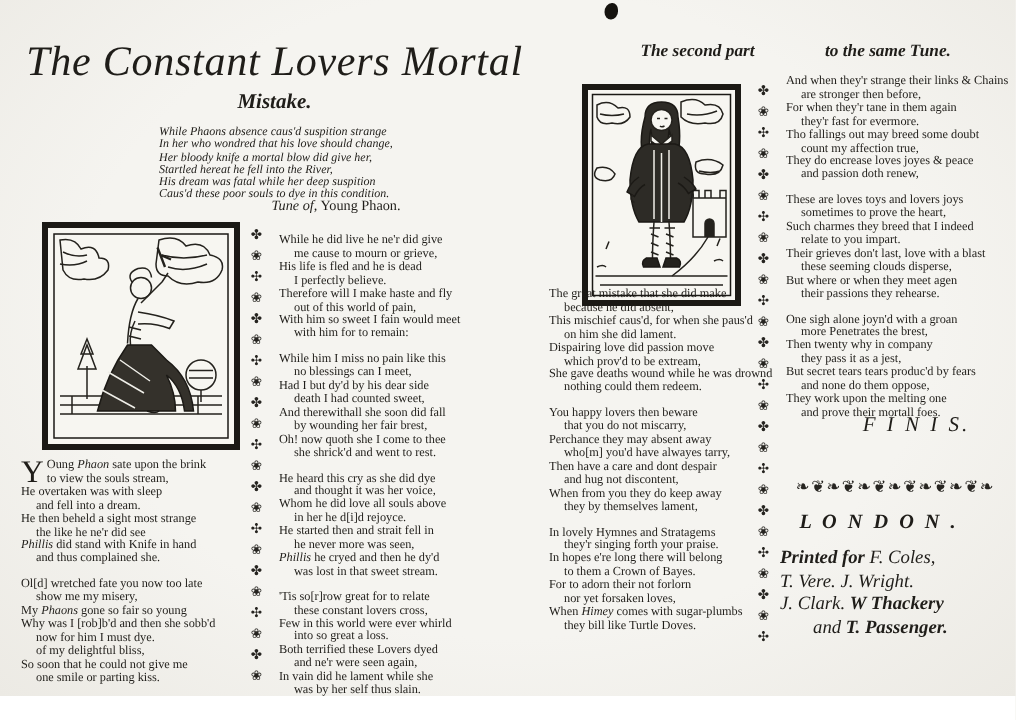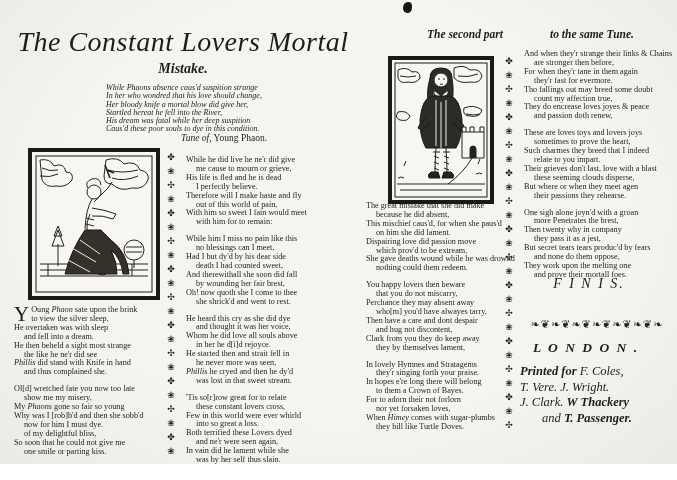--- a/index.html
+++ b/index.html
@@ -108,21 +108,21 @@
 ❀
 ✣
 ❀
 ✤
 ❀</div>
 
   <div class="abs verse" style="left:14px; top:306px; width:154px;">
       <div class="stanza">
         <span class="dropcap">Y</span>
         <div class="line">Oung <em>Phaon</em> sate upon the brink</div>
-        <div class="line indent">to view the silver sleep,</div>
+        <div class="line indent">to view the souls stream,</div>
         <div class="line">He overtaken was with sleep</div>
         <div class="line indent">and fell into a dream.</div>
         <div class="line">He then beheld a sight most strange</div>
         <div class="line indent">the like he ne'r did see</div>
         <div class="line"><em>Phillis</em> did stand with Knife in hand</div>
         <div class="line indent">and thus complained she.</div>
       </div>
       <div class="stanza">
         <div class="line">Ol[d] wretched fate you now too late</div>
         <div class="line indent">show me my misery,</div>
@@ -239,39 +239,39 @@
 ✣
 ❀
 ✤
 ❀
 ✣
 ❀
 ✤
 ❀
 ✣</div>
 
-  <div class="abs verse" style="left:366px; top:202px; width:134px;">
+  <div class="abs verse" style="left:366px; top:192px; width:134px;">
       <div class="stanza">
         <div class="line">The great mistake that she did make</div>
         <div class="line indent">because he did absent,</div>
         <div class="line">This mischief caus'd, for when she paus'd</div>
         <div class="line indent">on him she did lament.</div>
         <div class="line">Dispairing love did passion move</div>
         <div class="line indent">which prov'd to be extream,</div>
         <div class="line">She gave deaths wound while he was drownd</div>
         <div class="line indent">nothing could them redeem.</div>
       </div>
       <div class="stanza">
         <div class="line">You happy lovers then beware</div>
         <div class="line indent">that you do not miscarry,</div>
         <div class="line">Perchance they may absent away</div>
         <div class="line indent">who[m] you'd have alwayes tarry,</div>
         <div class="line">Then have a care and dont despair</div>
         <div class="line indent">and hug not discontent,</div>
-        <div class="line">Clark from you they do keep away</div>
+        <div class="line">When from you they do keep away</div>
         <div class="line indent">they by themselves lament,</div>
       </div>
       <div class="stanza">
         <div class="line">In lovely Hymnes and Stratagems</div>
         <div class="line indent">they'r singing forth your praise.</div>
         <div class="line">In hopes e're long there will belong</div>
         <div class="line indent">to them a Crown of Bayes.</div>
         <div class="line">For to adorn their not forlorn</div>
         <div class="line indent">nor yet forsaken loves,</div>
         <div class="line">When <em>Himey</em> comes with sugar-plumbs</div>
@@ -305,21 +305,21 @@
         <div class="line indent">more Penetrates the brest,</div>
         <div class="line">Then twenty why in company</div>
         <div class="line indent">they pass it as a jest,</div>
         <div class="line">But secret tears tears produc'd by fears</div>
         <div class="line indent">and none do them oppose,</div>
         <div class="line">They work upon the melting one</div>
         <div class="line indent">and prove their mortall foes.</div>
       </div>
     </div>
 
-  <div class="abs finis center" style="left:534px; top:276px; width:110px;">F I N I S.</div>
+  <div class="abs finis center" style="left:556px; top:276px; width:110px;">F I N I S.</div>
 
   <div class="abs orn-h center" style="left:524px; top:318px; width:146px;">❧❦❧❦❧❦❧❦❧❦❧❦❧</div>
 
   <div class="abs london center" style="left:513px; top:340px; width:146px;">L O N D O N .</div>
 
   <div class="abs imprint" style="left:520px; top:364px; width:156px;">
       <div class="line"><em>Printed for</em> F. Coles,</div>
       <div class="line">T. Vere. J. Wright.</div>
       <div class="line">J. Clark. <em>W Thackery</em></div>
       <div class="line indent">and <em>T. Passenger.</em></div>

